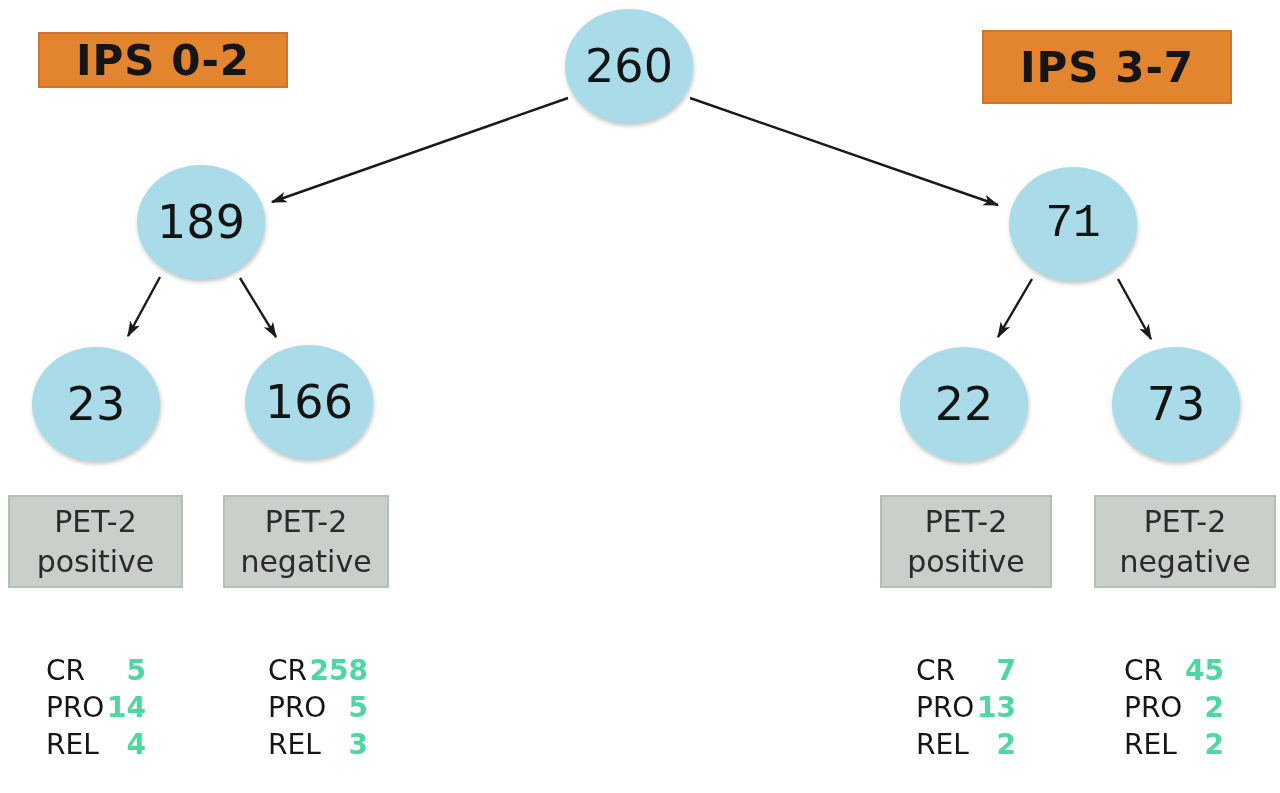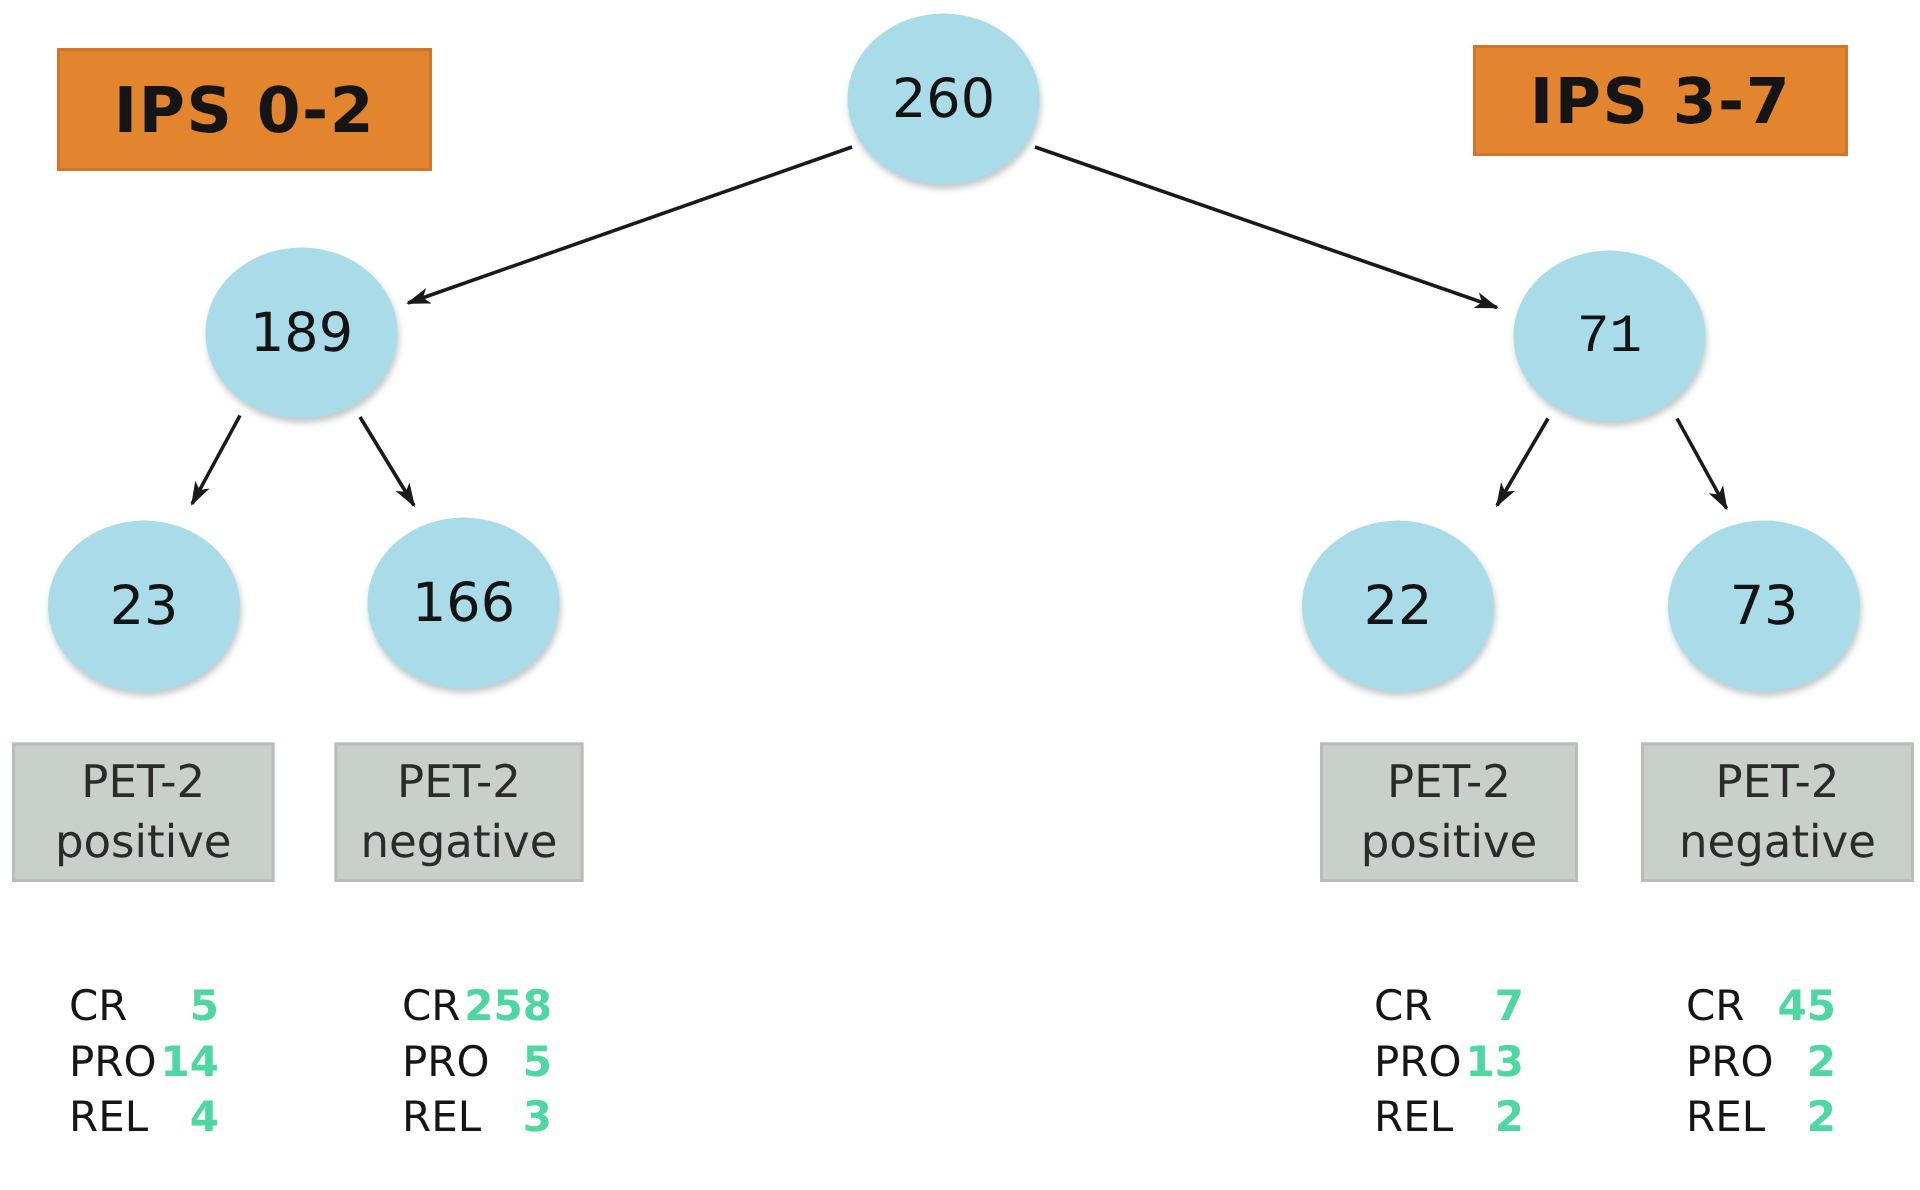--- a/index.html
+++ b/index.html
@@ -12,36 +12,36 @@
   *{box-sizing:border-box;margin:0;padding:0;}
   body{background:#ffffff;font-family:"DejaVu Sans","Liberation Sans",sans-serif;}
   .canvas{position:relative;width:1280px;height:793px;background:#ffffff;overflow:hidden;}
   .arrows{position:absolute;left:0;top:0;width:1280px;height:793px;}
 
   .badge{
     position:absolute;display:flex;align-items:center;justify-content:center;
     background:var(--badge-orange);border:2px solid #d0752a;
     color:#151515;font-size:42px;font-weight:bold;letter-spacing:1px;
   }
-  .badge-left{left:38px;top:32px;width:250px;height:82px;}
+  .badge-left{left:38px;top:32px;width:250px;height:56px;}
   .badge-right{left:982px;top:30px;width:250px;height:74px;}
 
   .node{
     position:absolute;width:128px;height:114px;border-radius:50%;
     background:var(--node-blue);
     display:flex;align-items:center;justify-content:center;
-    color:#141414;font-size:36px;
+    color:#141414;font-size:46px;
     box-shadow:1px 3px 4px rgba(120,130,135,0.45);
   }
   .node-total{left:565px;top:9px;}
   .node-ips-low{left:137px;top:165px;}
   .node-ips-high{left:1009px;top:167px;font-family:Liberation Mono, monospace;}
   .node-low-pos{left:32px;top:347px;}
   .node-low-neg{left:245px;top:345px;}
-  .node-high-pos{left:868px;top:347px;}
+  .node-high-pos{left:900px;top:347px;}
   .node-high-neg{left:1112px;top:347px;}
 
   .petbox{
     position:absolute;top:495px;height:93px;
     background:var(--box-gray);border:2px solid #b7bdb8;
     display:flex;flex-direction:column;align-items:center;justify-content:center;
     color:#2b2b2b;font-size:30px;line-height:40px;text-align:center;
   }
   .petbox-1{left:8px;width:175px;}
   .petbox-2{left:223px;width:166px;}

